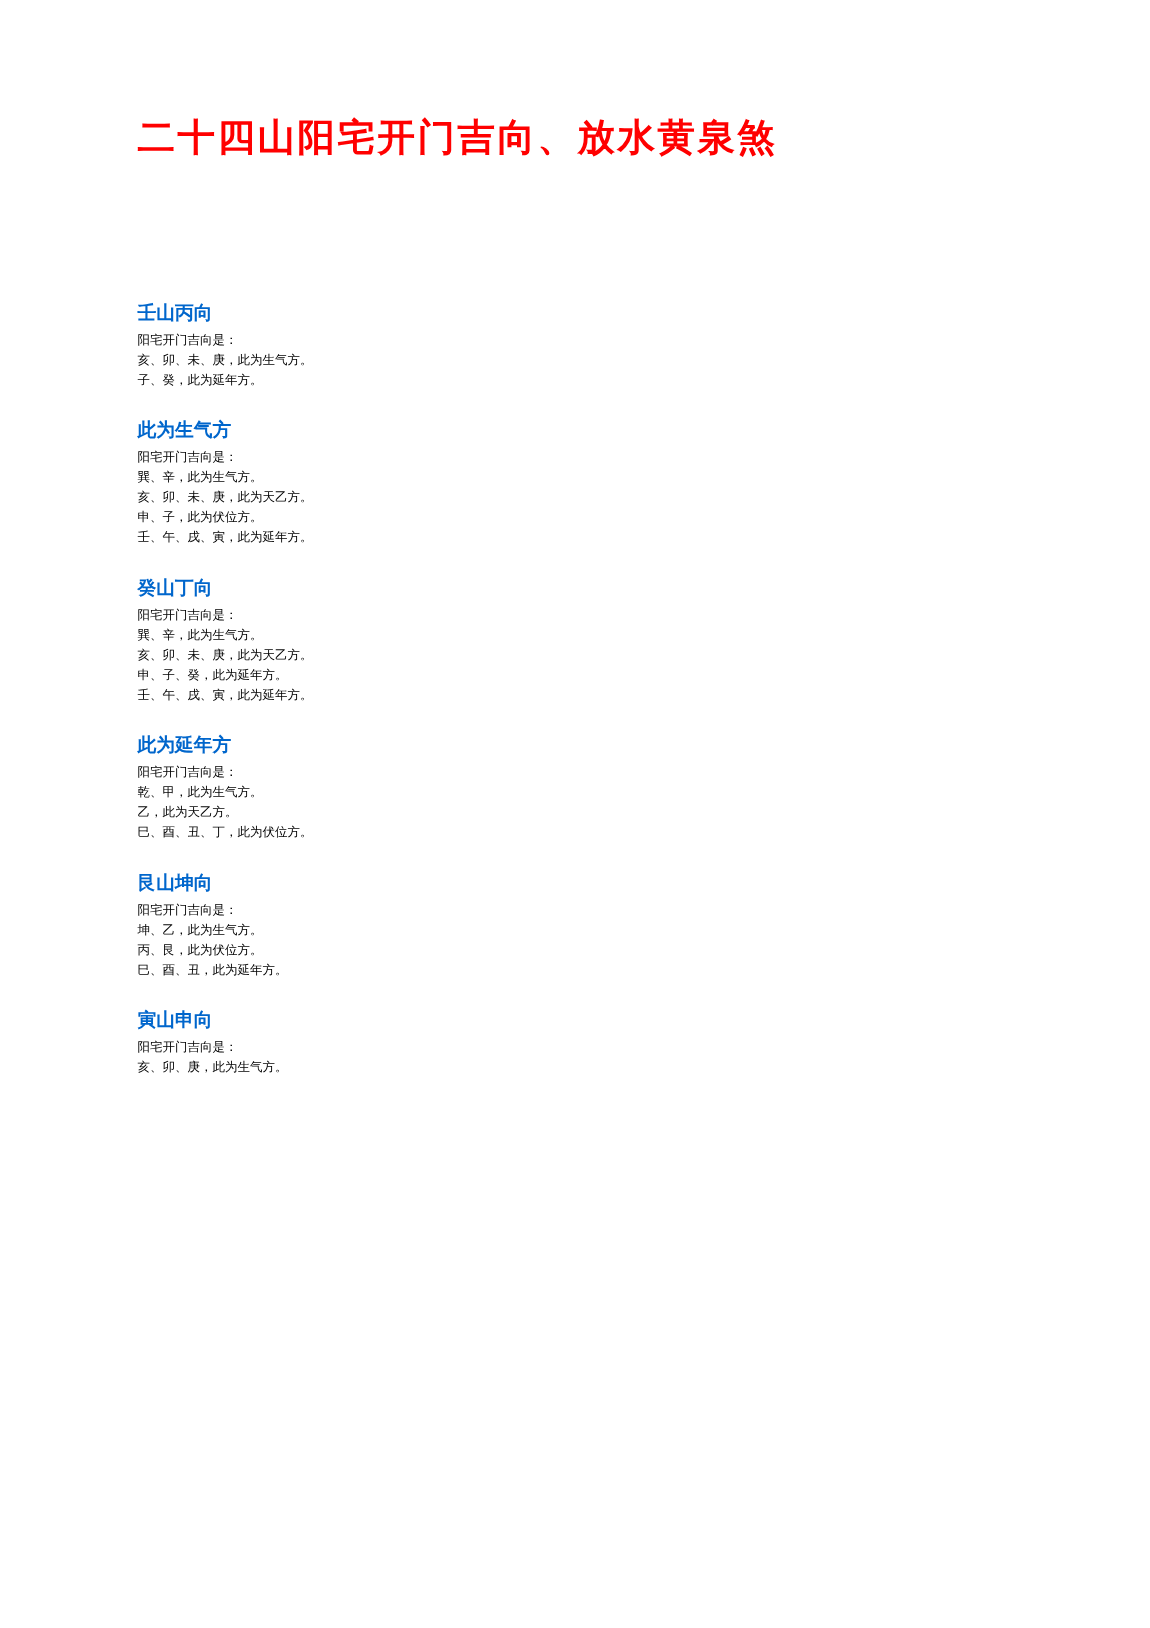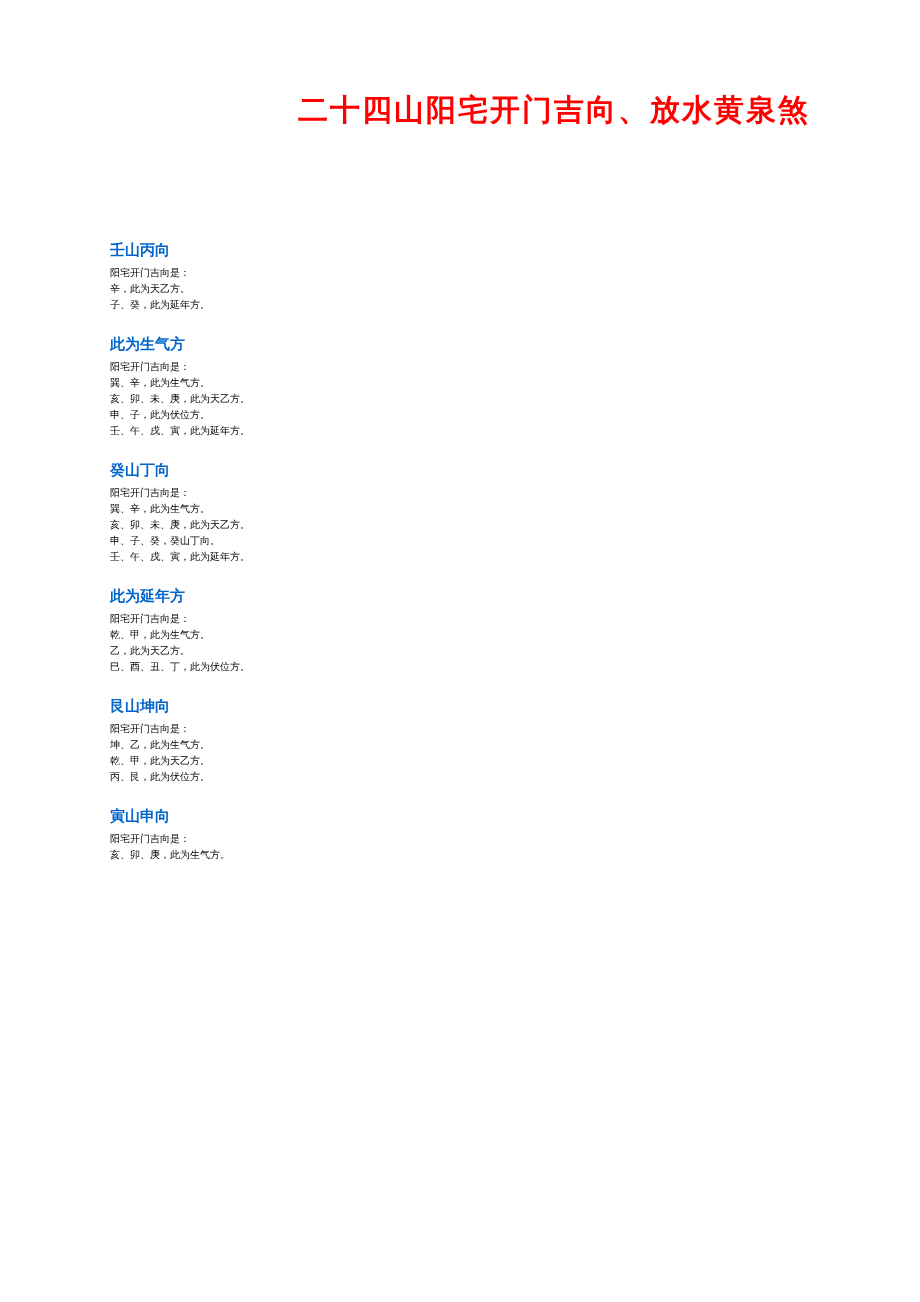--- a/index.html
+++ b/index.html
@@ -10,21 +10,21 @@
     body {
       background: #ffffff;
       font-family: "SimSun", "宋体", serif;
       width: 920px;
       padding: 90px 110px 60px 110px;
     }
     .title {
       color: #ff0000;
       font-size: 30px;
       font-weight: bold;
-      text-align: right;
+      text-align: left;
       font-family: Liberation Sans, sans-serif;
       letter-spacing: 2px;
       margin-bottom: 110px;
     }
     .section {
       margin-bottom: 22px;
     }
     .section-heading {
       color: #0066cc;
       font-size: 15px;
@@ -40,55 +40,55 @@
     }
   </style>
 </head>
 <body>
 
 <h1 class="title">二十四山阳宅开门吉向、放水黄泉煞</h1>
 
 <div class="section">
   <div class="section-heading">壬山丙向</div>
   <div class="line">阳宅开门吉向是：</div>
-  <div class="line">辛，此为天乙方。</div>
+  <div class="line">亥、卯、未、庚，此为生气方。</div>
   <div class="line">子、癸，此为延年方。</div>
 </div>
 
 <div class="section">
   <div class="section-heading">此为生气方</div>
   <div class="line">阳宅开门吉向是：</div>
   <div class="line">巽、辛，此为生气方。</div>
   <div class="line">亥、卯、未、庚，此为天乙方。</div>
   <div class="line">申、子，此为伏位方。</div>
   <div class="line">壬、午、戌、寅，此为延年方。</div>
 </div>
 
 <div class="section">
   <div class="section-heading">癸山丁向</div>
   <div class="line">阳宅开门吉向是：</div>
   <div class="line">巽、辛，此为生气方。</div>
   <div class="line">亥、卯、未、庚，此为天乙方。</div>
-  <div class="line">申、子、癸，癸山丁向。</div>
+  <div class="line">申、子、癸，此为延年方。</div>
   <div class="line">壬、午、戌、寅，此为延年方。</div>
 </div>
 
 <div class="section">
   <div class="section-heading">此为延年方</div>
   <div class="line">阳宅开门吉向是：</div>
   <div class="line">乾、甲，此为生气方。</div>
   <div class="line">乙，此为天乙方。</div>
   <div class="line">巳、酉、丑、丁，此为伏位方。</div>
 </div>
 
 <div class="section">
   <div class="section-heading">艮山坤向</div>
   <div class="line">阳宅开门吉向是：</div>
   <div class="line">坤、乙，此为生气方。</div>
-  <div class="line">乾、甲，此为天乙方。</div>
   <div class="line">丙、艮，此为伏位方。</div>
+  <div class="line">巳、酉、丑，此为延年方。</div>
 </div>
 
 <div class="section">
   <div class="section-heading">寅山申向</div>
   <div class="line">阳宅开门吉向是：</div>
   <div class="line">亥、卯、庚，此为生气方。</div>
 </div>
 
 </body></html>

